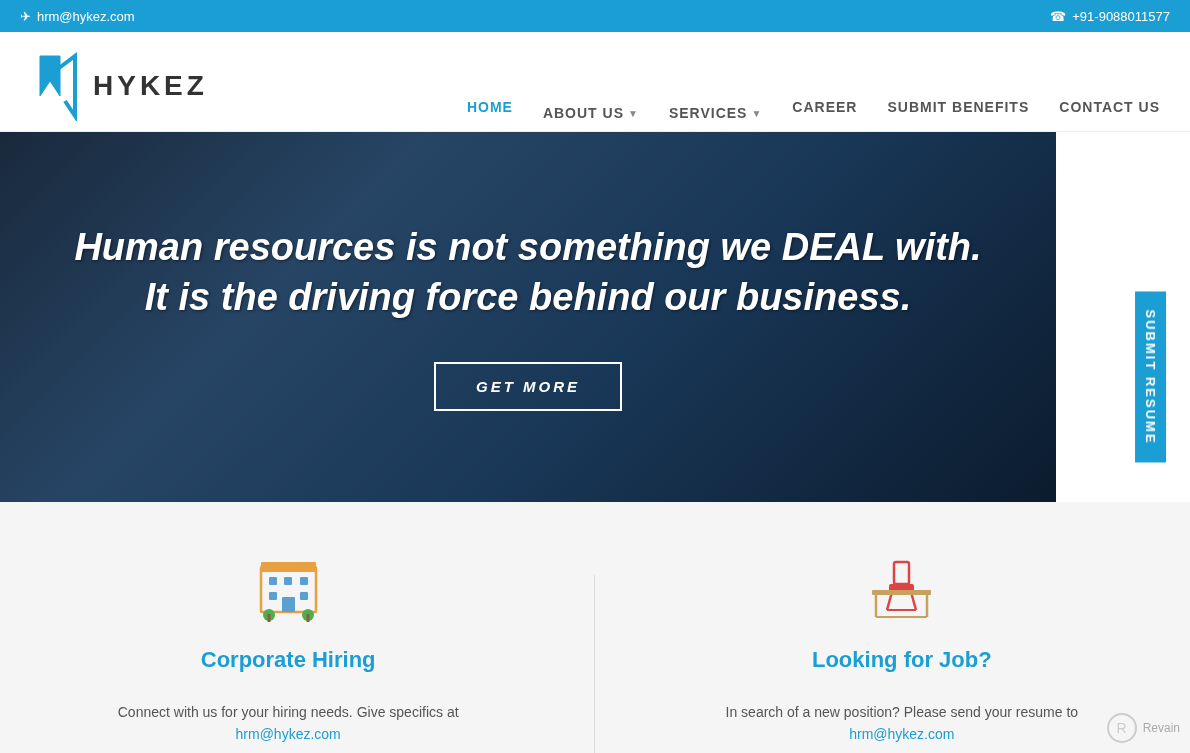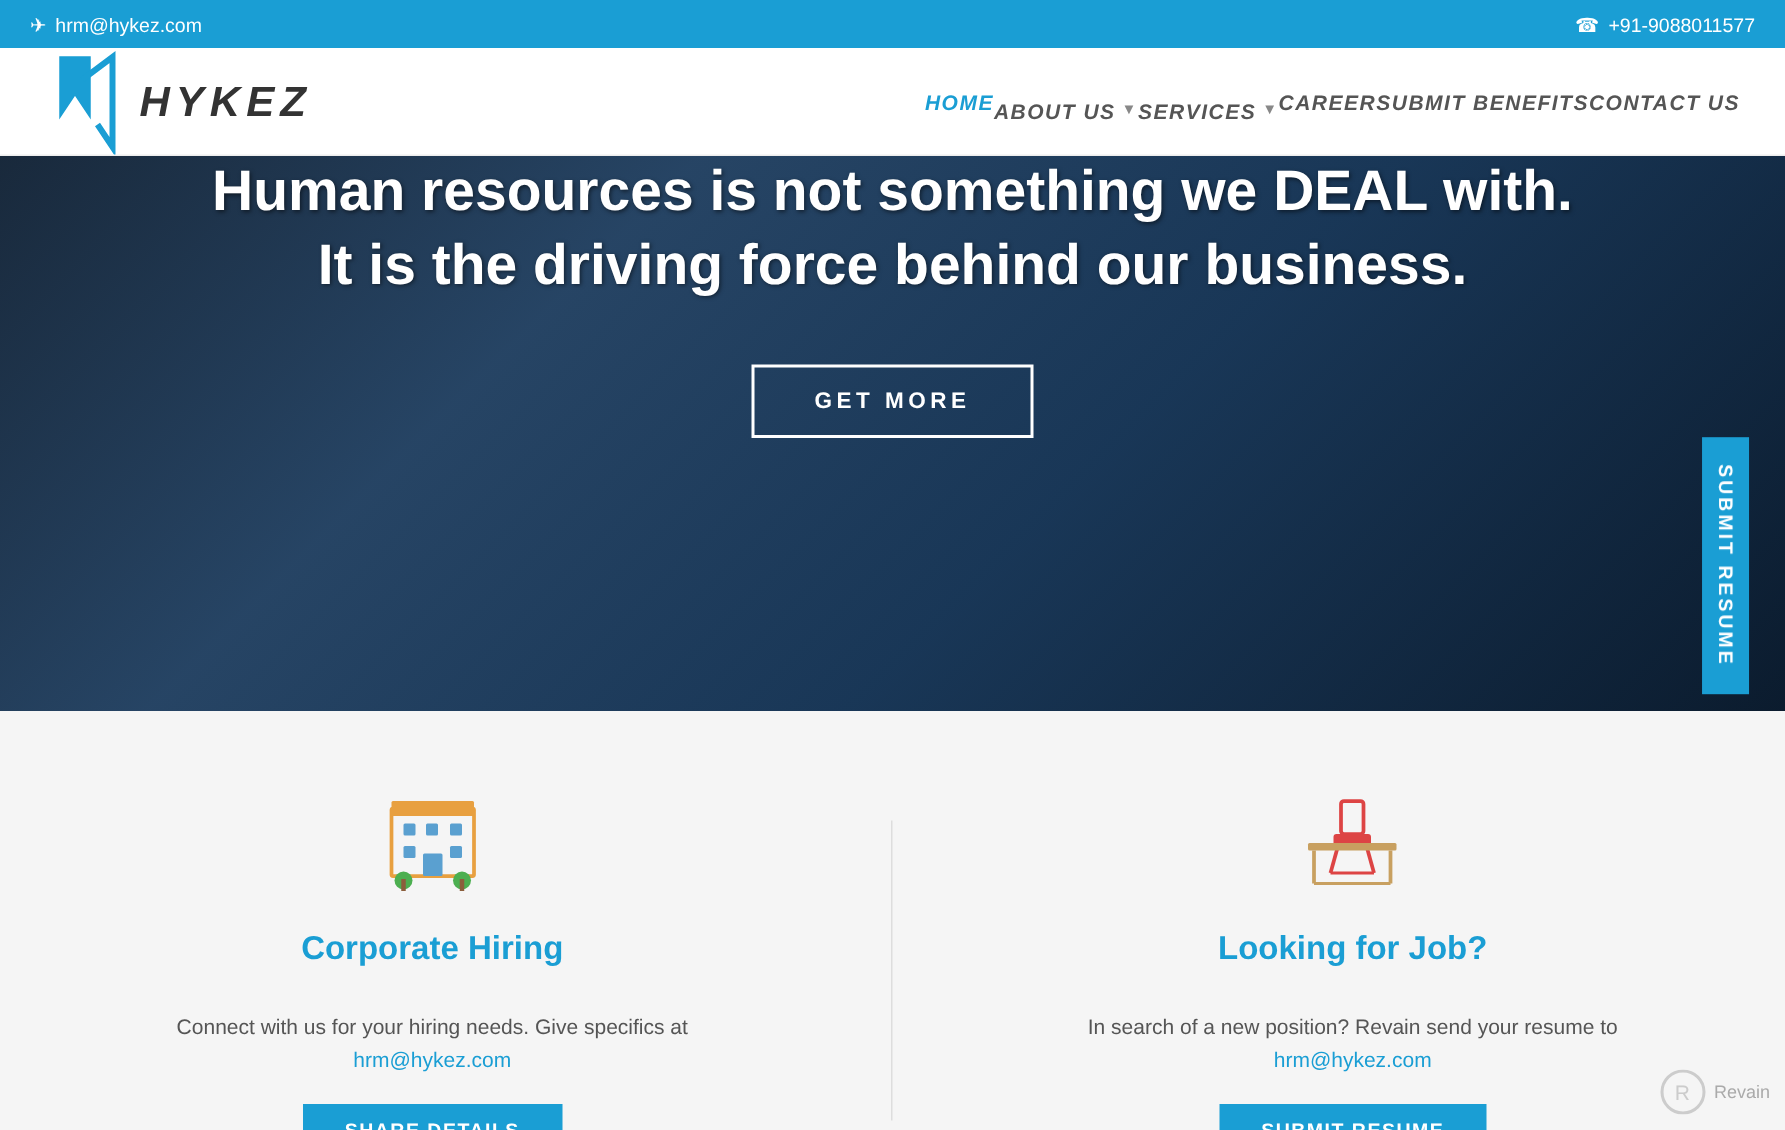--- a/index.html
+++ b/index.html
@@ -19,45 +19,45 @@
     .top-bar-left, .top-bar-right {
       display: flex;
       align-items: center;
       gap: 6px;
     }
 
     
     .header {
       background: white;
       display: flex;
-      align-items: center;
+      align-items: flex-end;
       justify-content: space-between;
       padding: 10px 30px;
-      height: 72px;
+      height: 100px;
       border-bottom: 1px solid #eee;
-      font-style: italic;
     }
     .logo {
       display: flex;
       align-items: center;
       gap: 8px;
     }
     .logo-icon {
       width: 55px;
       height: 70px;
     }
     .logo-text {
       font-size: 28px;
       font-weight: bold;
       color: #333;
       letter-spacing: 4px;
     }
     nav {
       display: flex;
       align-items: center;
+      gap: 30px;
     }
     nav a {
       text-decoration: none;
       color: #555;
       font-size: 14px;
       font-weight: 600;
       letter-spacing: 1px;
     }
     nav a.active { color: #1a9ed4; }
     .nav-dropdown {
@@ -67,28 +67,29 @@
       margin-top: 12px;
     }
     .dropdown-arrow {
       font-size: 10px;
       color: #888;
     }
 
     
     .hero {
       position: relative;
-      width: 1190px;
+      width: 1056px;
       height: 370px;
       background: linear-gradient(rgba(0,0,0,0.55), rgba(0,0,0,0.55)), #1a3a5c;
       display: flex;
       flex-direction: column;
       align-items: center;
-      justify-content: flex-start;
+      justify-content: center;
       overflow: hidden;
+      font-style: italic;
     }
     .hero-bg {
       position: absolute;
       top: 0; left: 0; right: 0; bottom: 0;
       background: 
         linear-gradient(rgba(20,40,80,0.7), rgba(20,40,80,0.7));
       z-index: 0;
     }
     
     .hero-bg::before {
@@ -317,21 +318,21 @@
 
         <rect x="8" y="38" width="59" height="5" fill="#c8a060" rx="1"></rect>
 
         <line x1="12" y1="43" x2="12" y2="65" stroke="#c8a060" stroke-width="2.5"></line>
         <line x1="63" y1="43" x2="63" y2="65" stroke="#c8a060" stroke-width="2.5"></line>
         <line x1="12" y1="65" x2="63" y2="65" stroke="#c8a060" stroke-width="2"></line>
       </svg>
     </div>
     <div class="card-title">Looking for Job?</div>
     <div class="card-desc">
-      <span>In search of a new position? Revain send your resume to</span><br>
+      <span>In search of a new position? Please send your resume to</span><br>
       <a href="#">hrm@hykez.com</a>
     </div>
     <button class="card-btn">SUBMIT RESUME</button>
   </div>
 
 </div>
 
 <div class="revain-badge">
   <div class="revain-icon">R</div>
   <span>Revain</span>

